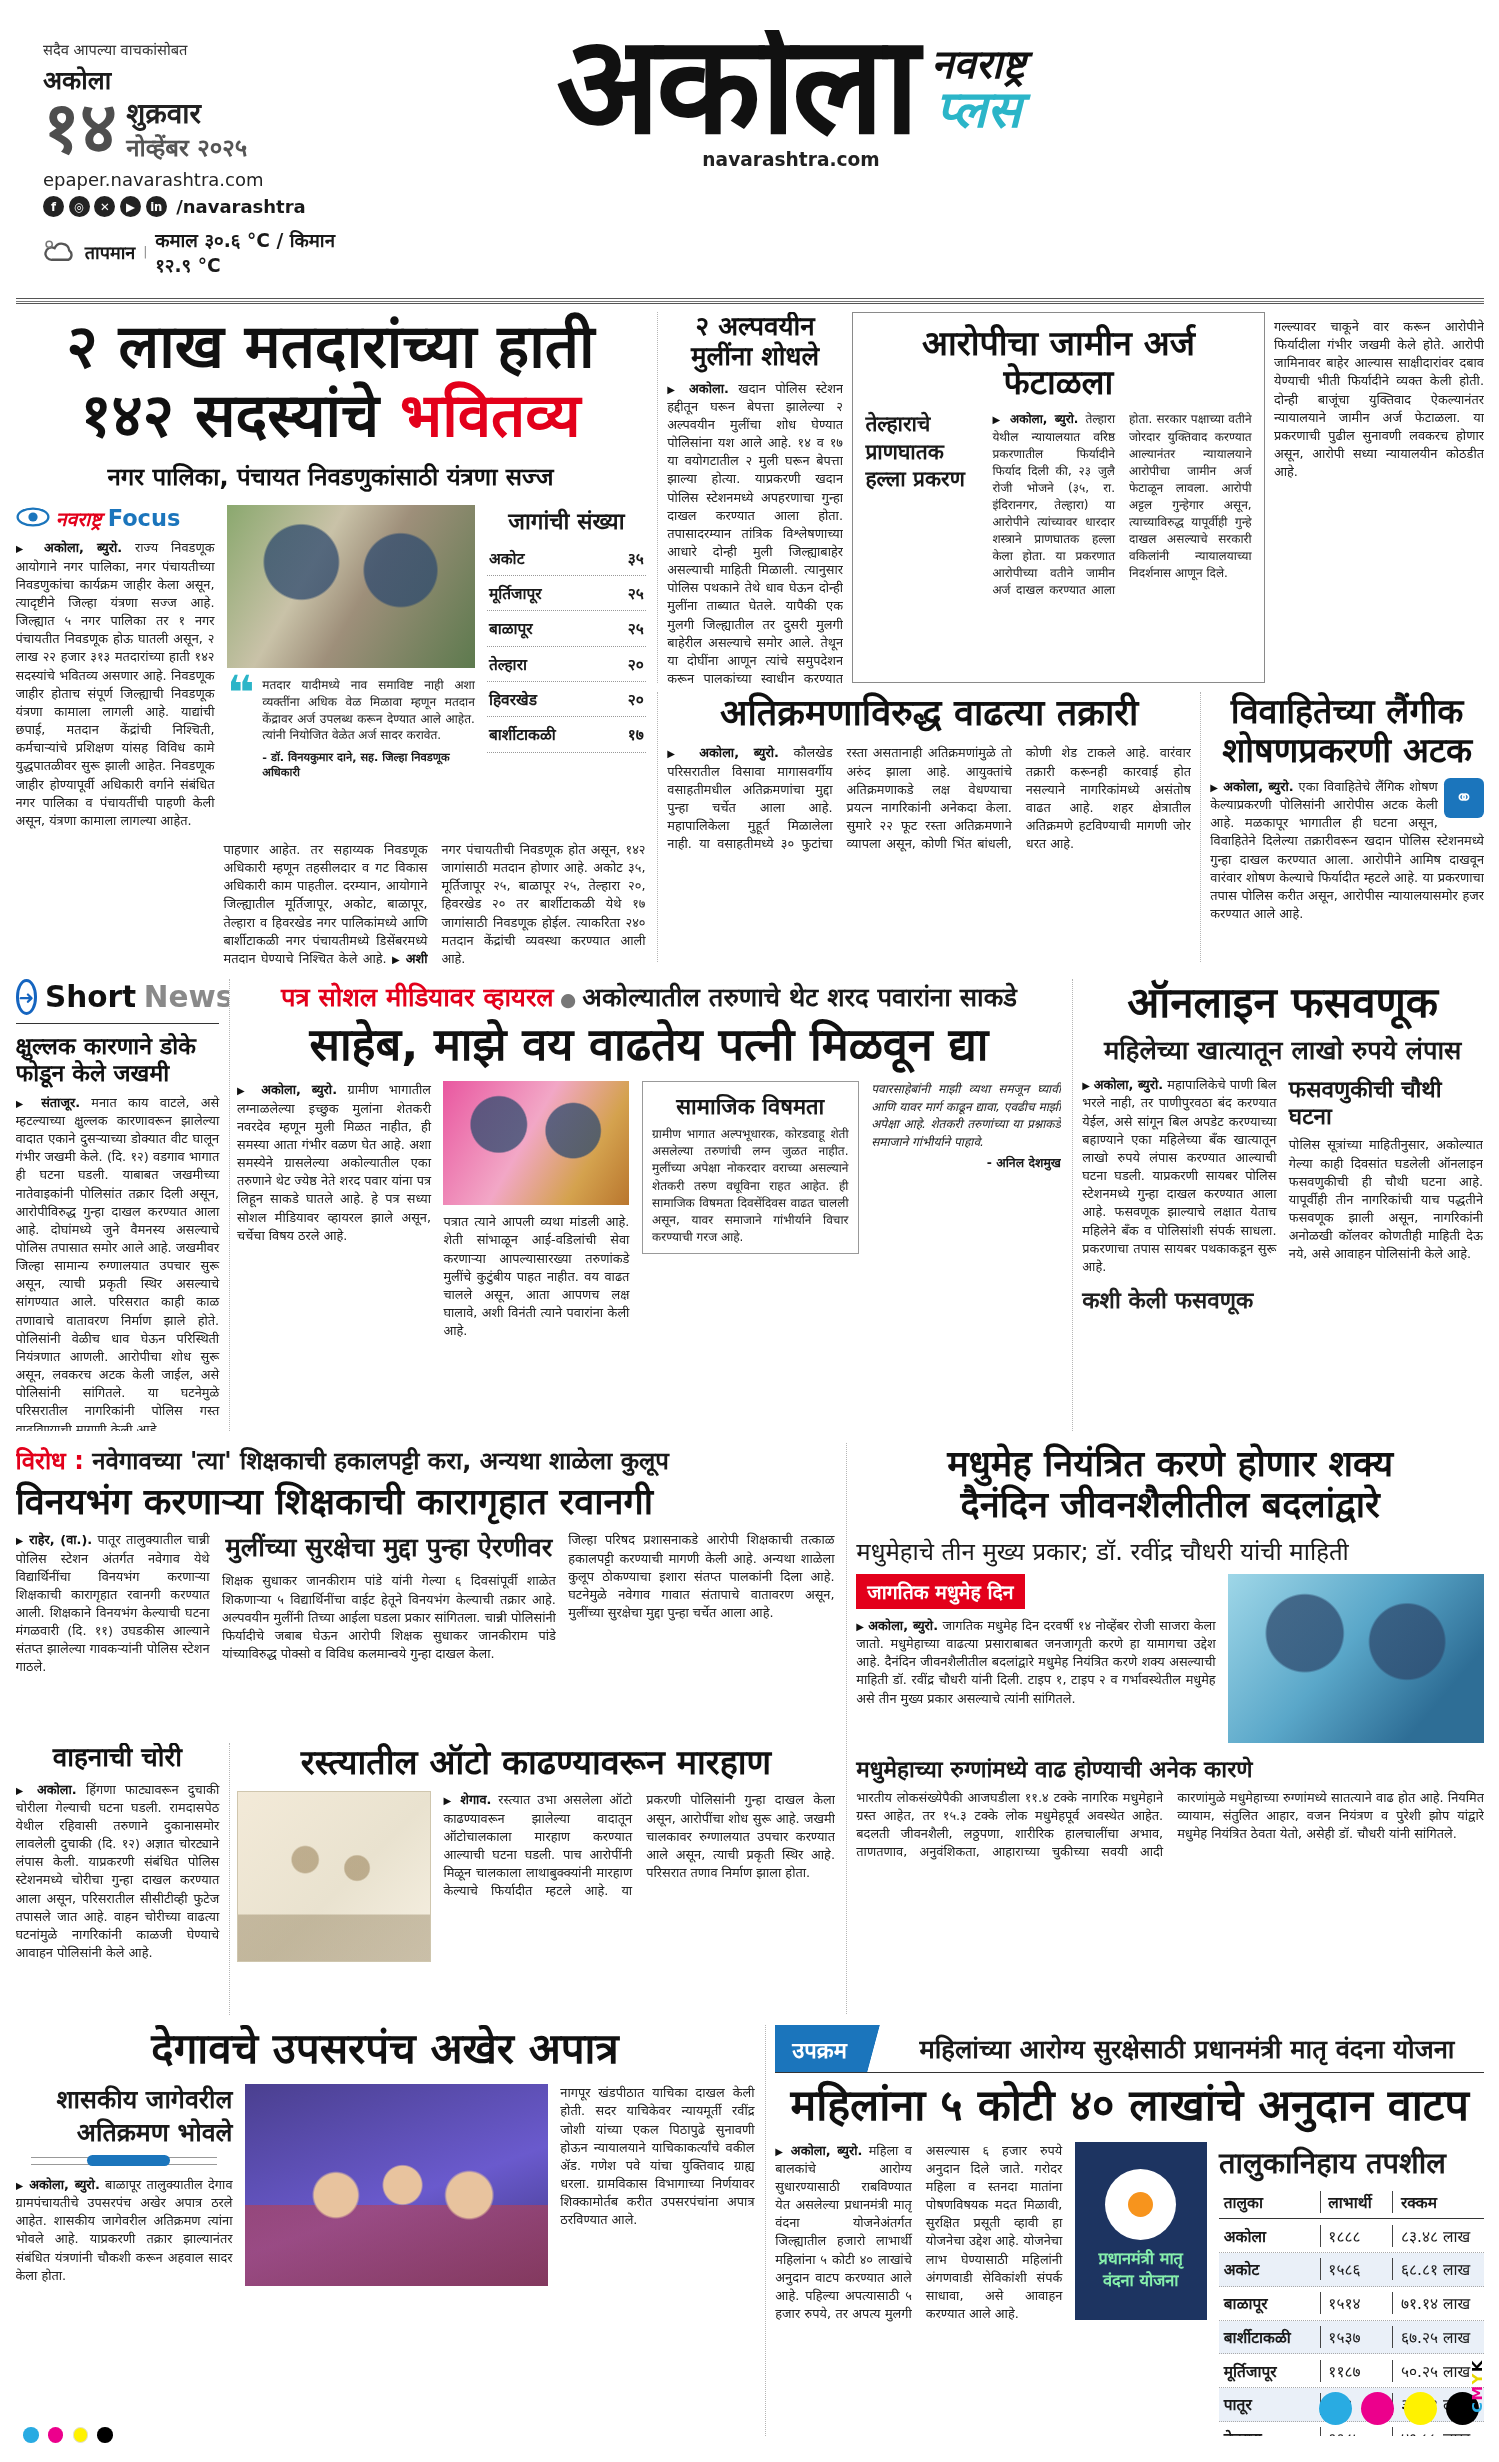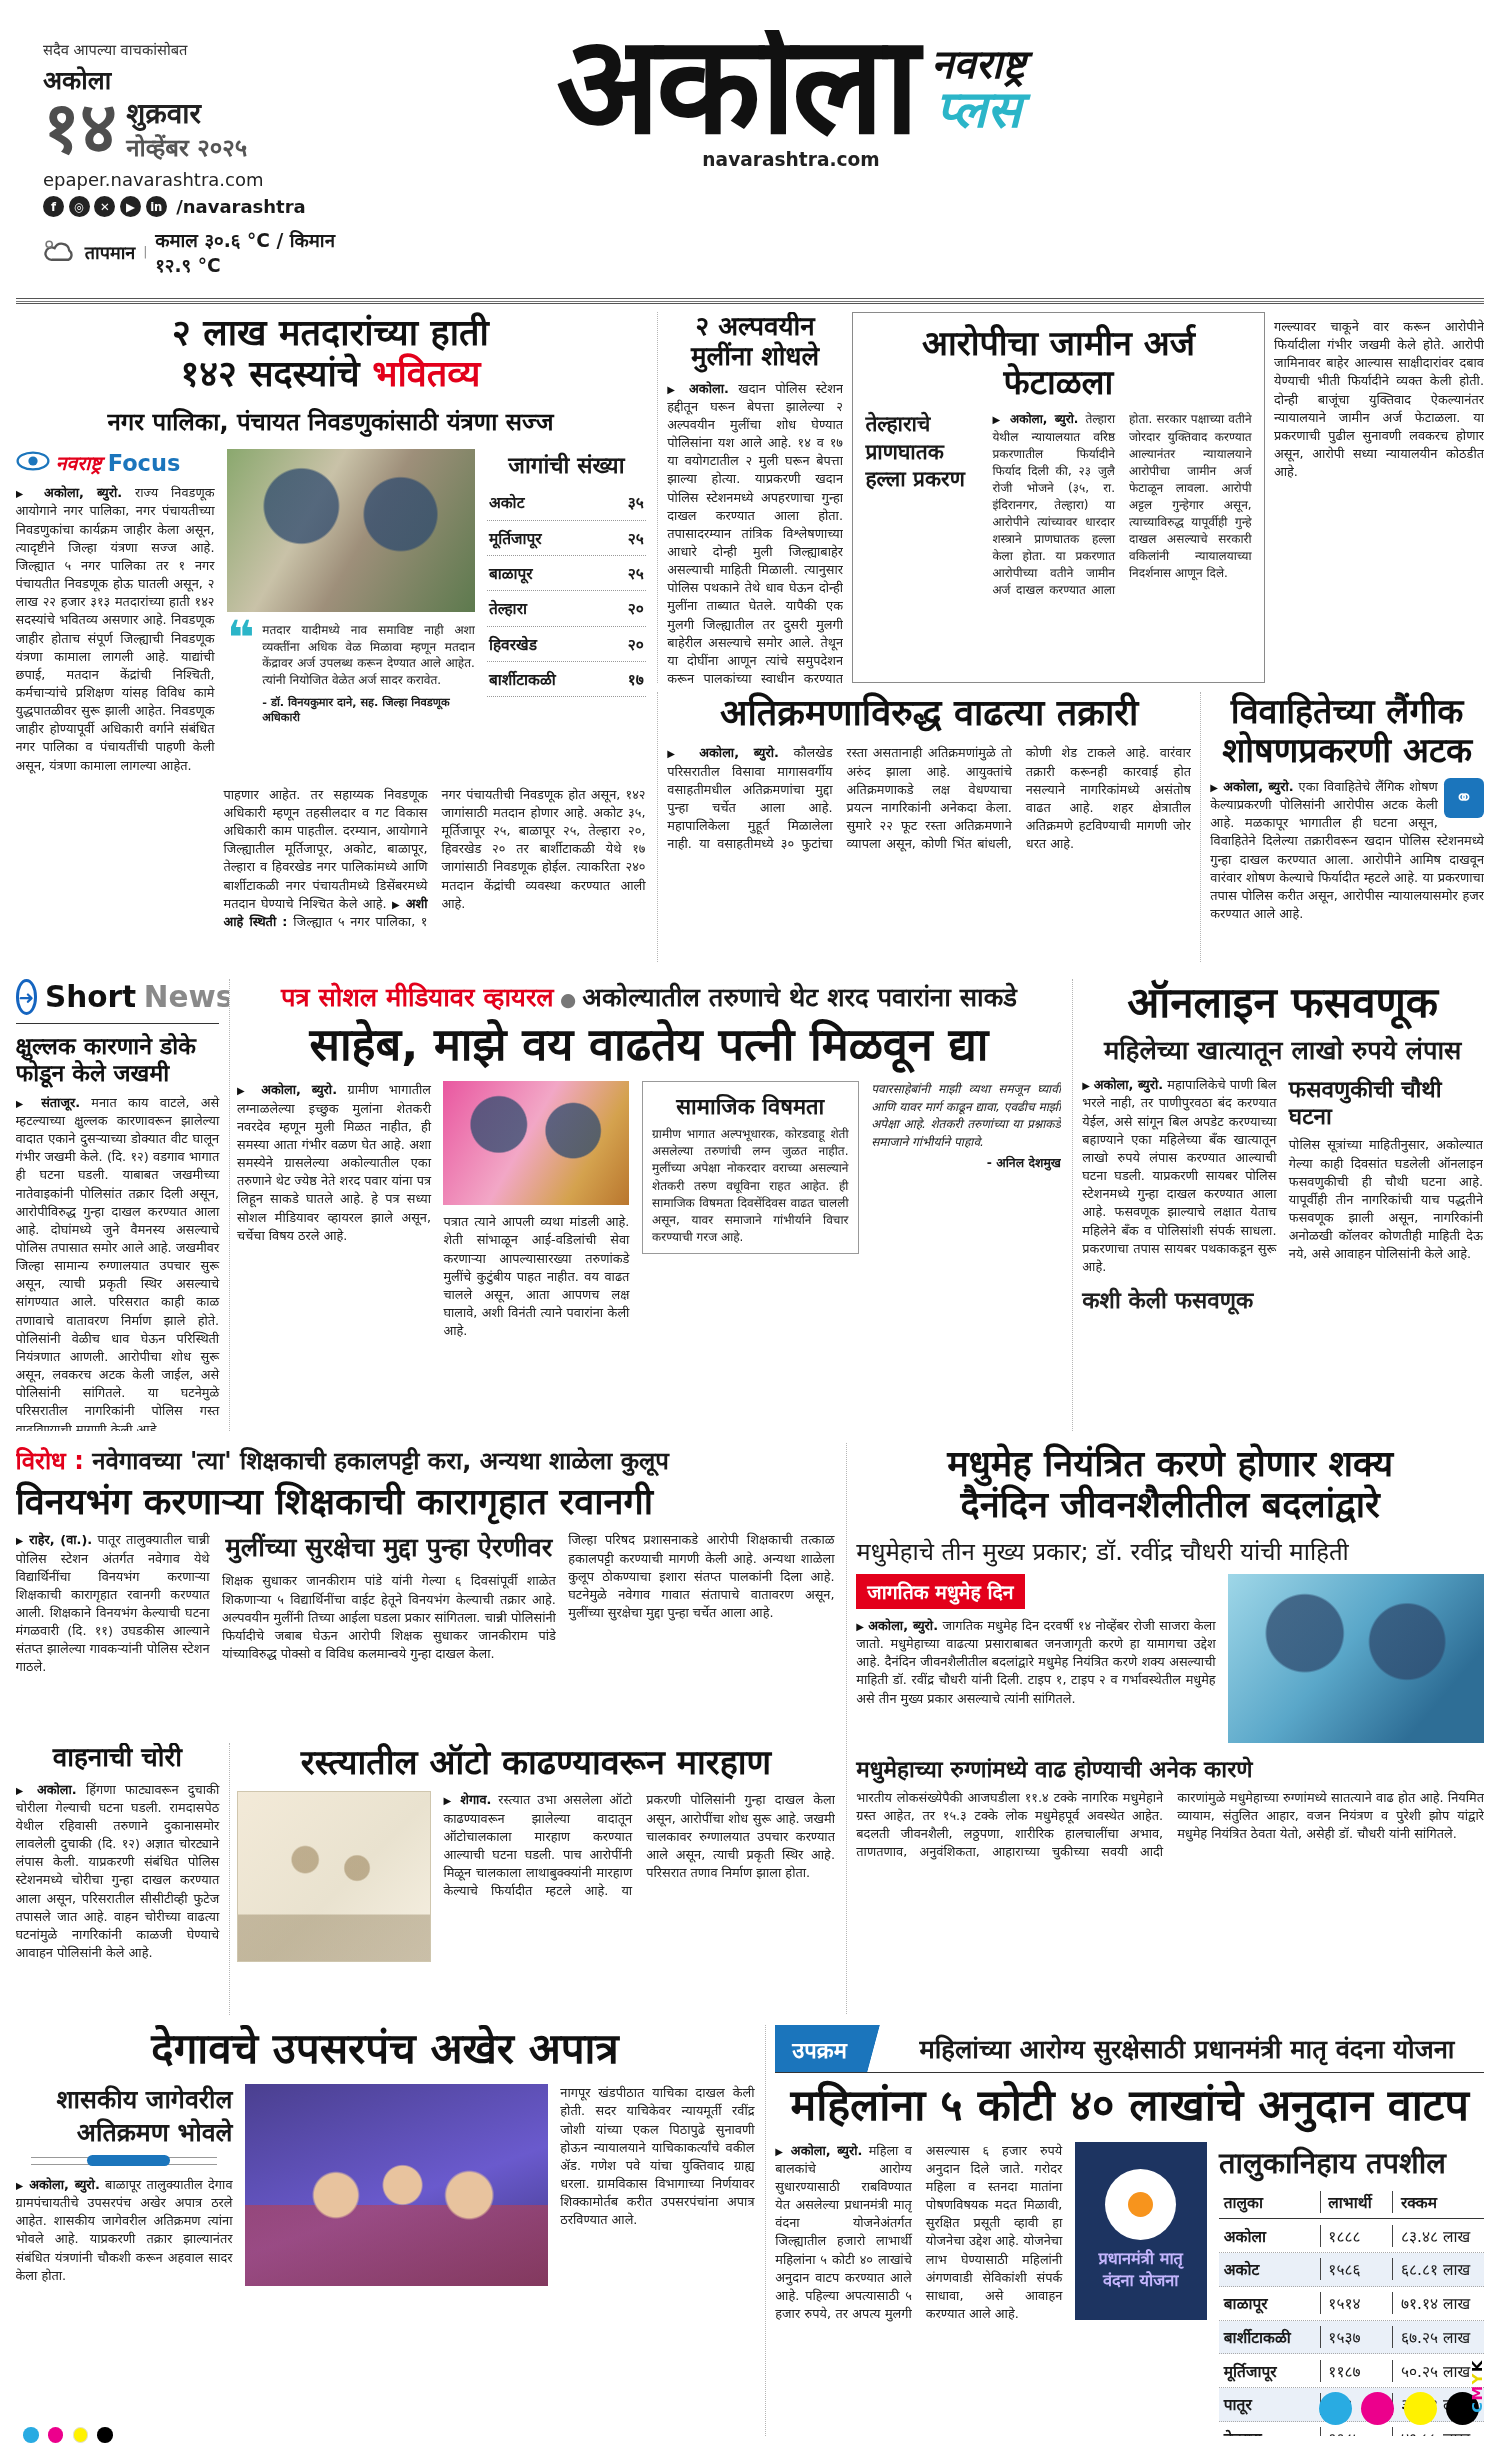--- a/index.html
+++ b/index.html
@@ -40,21 +40,21 @@
 .teaser-txt{flex:1;text-align:right}
 .teaser-head{font-size:21px;font-weight:800;line-height:1.25}
 .teaser-div{border-top:0.8px solid #999;margin:7.8px 0}
 .teaser-linkrow{display:flex;justify-content:flex-end;align-items:center;gap:6.2px}
 .arrow-ic{width:23px;height:23px;border-radius:50%;background:#5a5a5a;color:#fff;display:flex;align-items:center;justify-content:center;font-size:13px}
 .teaser-link{font-size:20px;font-weight:800}
 .photo{background:linear-gradient(135deg,#7fb069 0%,#4a7c59 35%,#2e5d4b 60%,#6aa06a 100%);position:relative}
 .photo::after{content:"";position:absolute;inset:0;background:radial-gradient(circle at 30% 35%,rgba(46,74,110,.75) 0 18%,transparent 19%),radial-gradient(circle at 70% 40%,rgba(46,74,110,.75) 0 18%,transparent 19%)}
 .rule2{border-top:0.8px solid #555;border-bottom:0.8px solid #555;background:linear-gradient(#555,#555) center/100% 0.8px no-repeat;height:6.2px}
 
-.lead-h{font-size:36px}
+.lead-h{font-size:60px}
 .lead-accent{color:#e3001b}
 .lead-sub{font-size:24px;font-weight:800;text-align:center;margin-top:9.3px;color:#111}
 .lead-cnt{display:flex;gap:12.4px;margin-top:12.4px}
 .focus{display:flex;align-items:center;gap:6.2px;margin-bottom:7.8px}
 .focus-b1{font-size:19.4px;font-weight:900;font-style:italic;color:#e3001b}
 .focus-b2{font-size:22.5px;font-weight:900;color:#1b75bc}
 .quote-box{display:flex;gap:7.8px;margin-top:9.3px}
 .qmark{font-size:47px;line-height:.7;color:#2bb5c8;font-weight:900}
 .quote-t{font-size:12px;line-height:1.4;text-align:justify;color:#222}
 .quote-by{font-weight:bold;font-size:11.3px;margin-top:4.7px}
@@ -105,21 +105,21 @@
 
 .sch-striprow{display:flex;align-items:stretch;border-bottom:1.6px solid #333;margin-bottom:7.8px}
 .sch-label{background:#1b75bc;color:#fff;font-size:22px;font-weight:800;padding:6.2px 17px;display:flex;align-items:center}
 .sch-slash{width:26px;background:linear-gradient(105deg,#1b75bc 40%,#fff 42%)}
 .sch-strip{flex:1;font-size:25.6px;font-weight:800;display:flex;align-items:center;justify-content:center;padding:6.2px 0}
 .sch-h{font-size:43px;margin:3.1px 0 11px}
 .sch-cnt{display:flex;gap:12.4px}
 .pmlogo{background:#1d3461;display:flex;flex-direction:column;align-items:center;justify-content:center;gap:7.8px;padding:7.8px}
 .pmcircle{width:71px;height:71px;border-radius:50%;background:#fff;position:relative}
 .pmcircle::after{content:"";position:absolute;left:23px;top:23px;width:25px;height:25px;border-radius:50%;background:#f7941d}
-.pmtext{color:#c4b5fd;font-size:16.3px;font-weight:800;text-align:center;line-height:1.35}
+.pmtext{color:#86efac;font-size:16.3px;font-weight:800;text-align:center;line-height:1.35}
 .tbl-title{font-size:29px;font-weight:800;margin-bottom:6.2px}
 .tbl{width:100%;font-size:15.5px}
 .tbl .hrow{display:flex;font-weight:800;padding:4.7px 0;border-bottom:0.8px solid #333}
 .trow{display:flex;padding:5.4px 0;border-bottom:0.8px dotted #aaa}
 .trow:nth-child(odd){background:#eaf0f8}
 .ct{flex:1.5;padding-left:4.7px;font-weight:700}
 .cb{flex:1;border-left:1.6px solid #444;padding-left:7.8px}
 .ca{flex:1.3;border-left:1.6px solid #444;padding-left:7.8px}
 
 .icbox{float:right;width:40px;height:40px;background:#1b75bc;border-radius:6.2px;color:#fff;display:flex;align-items:center;justify-content:center;font-size:22px;margin:0 0 4.7px 6.2px}

